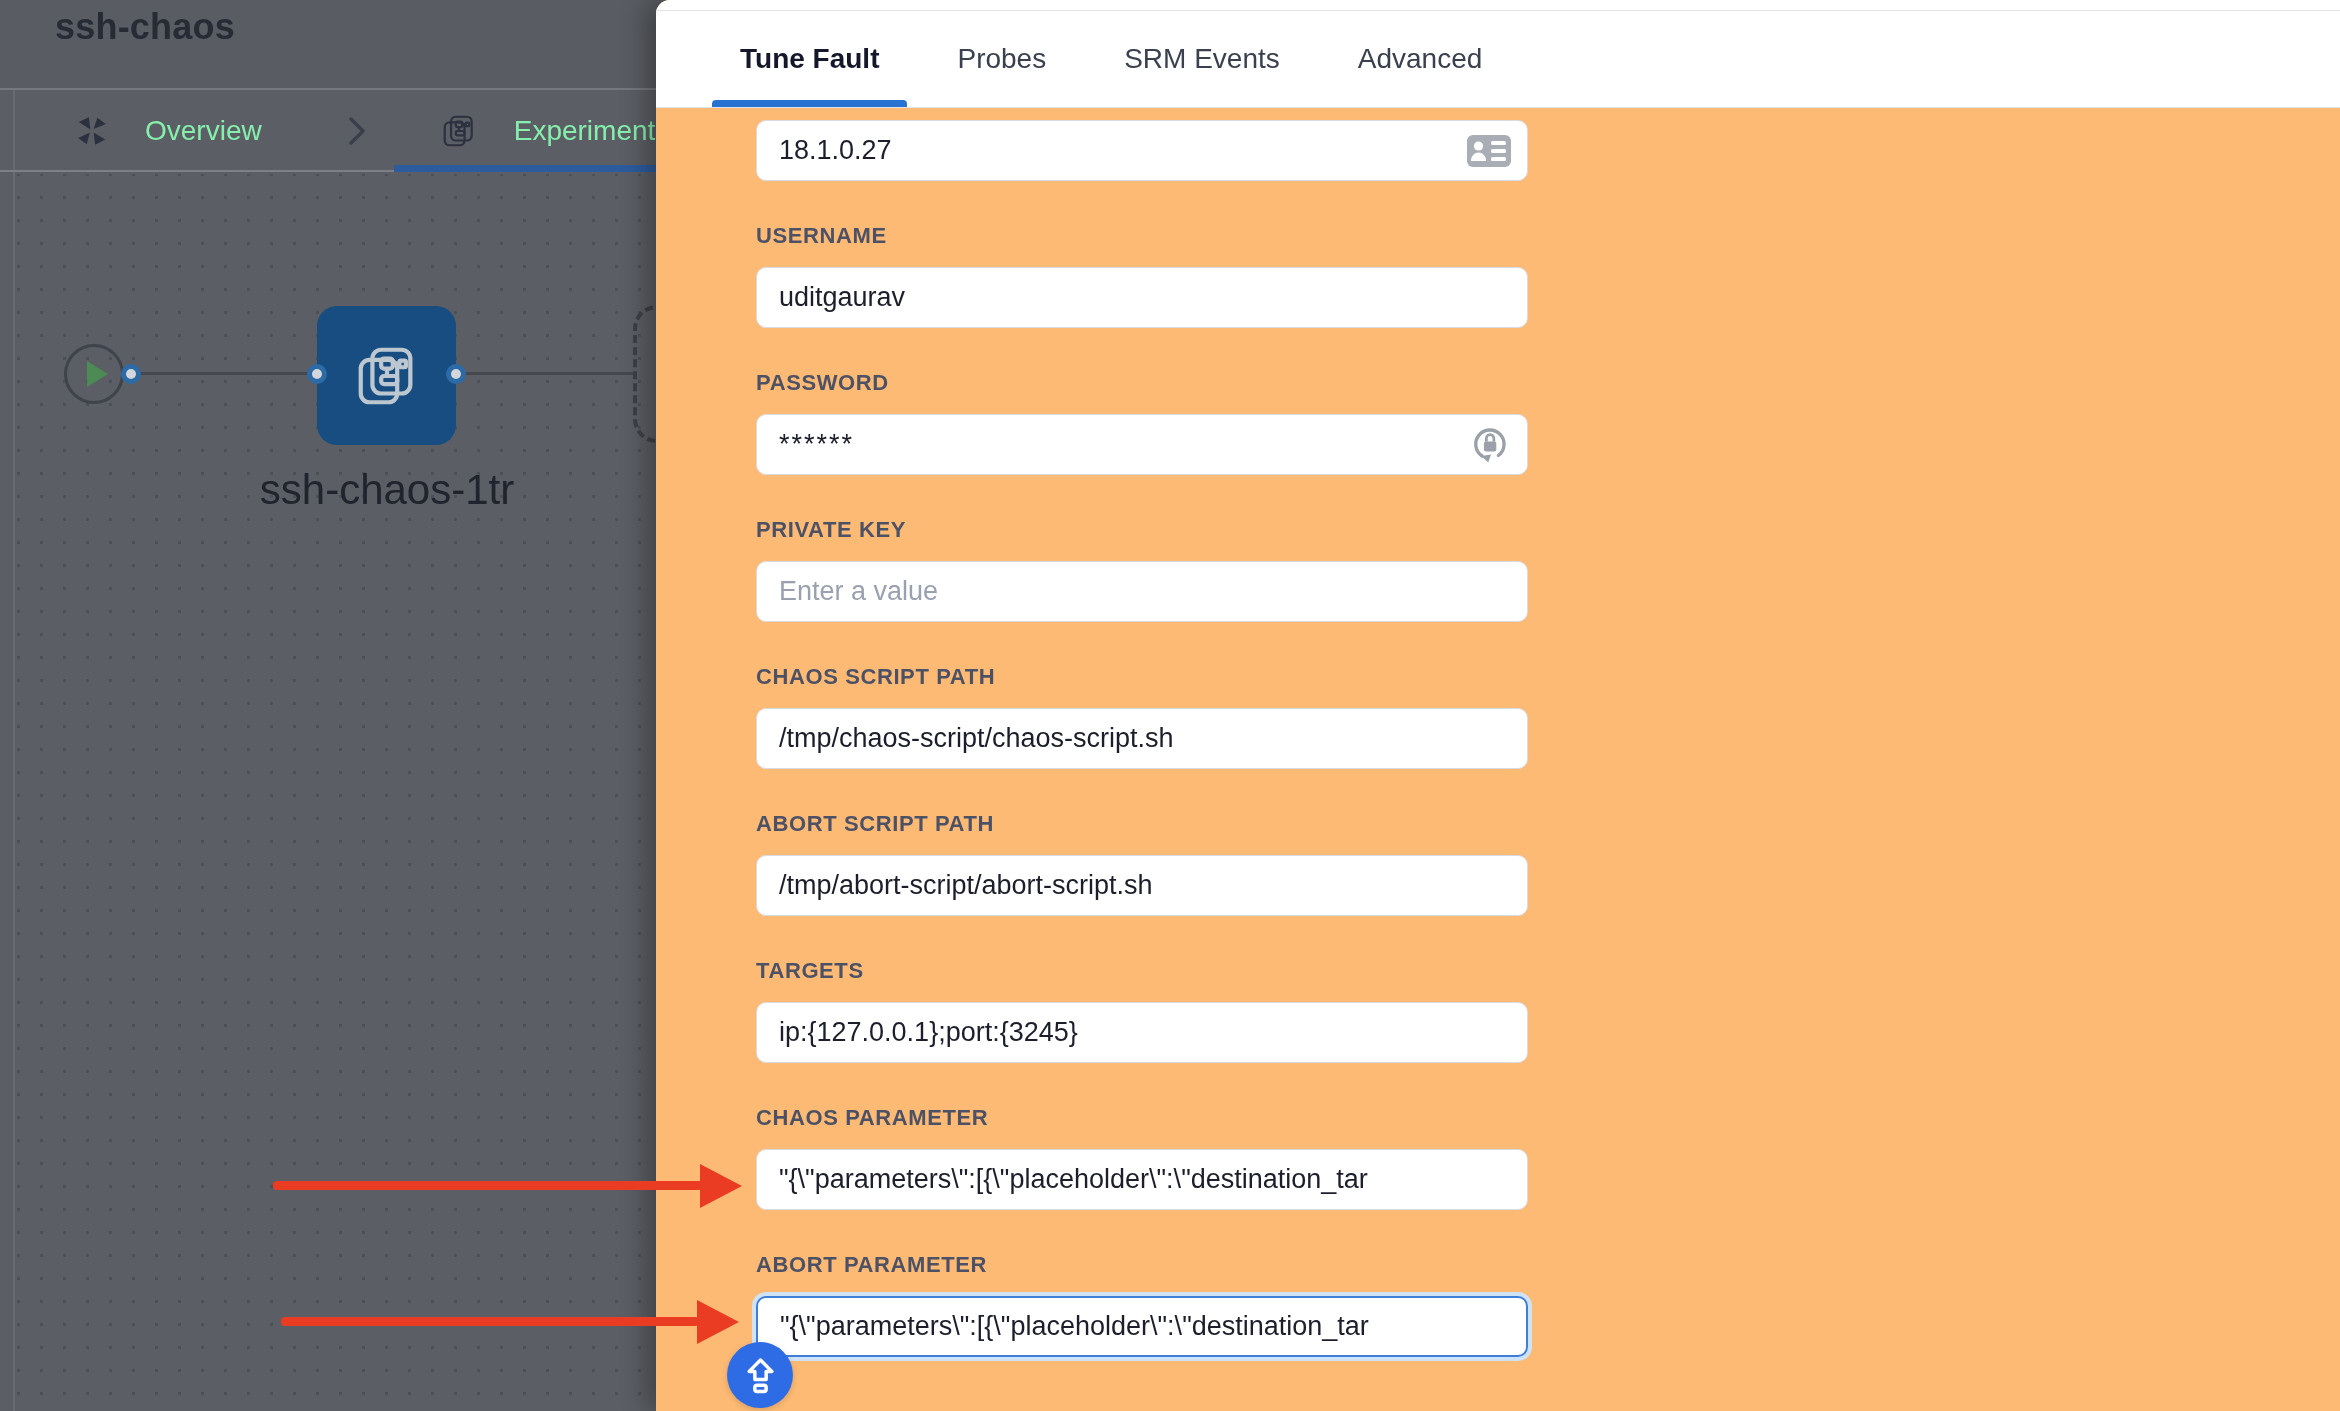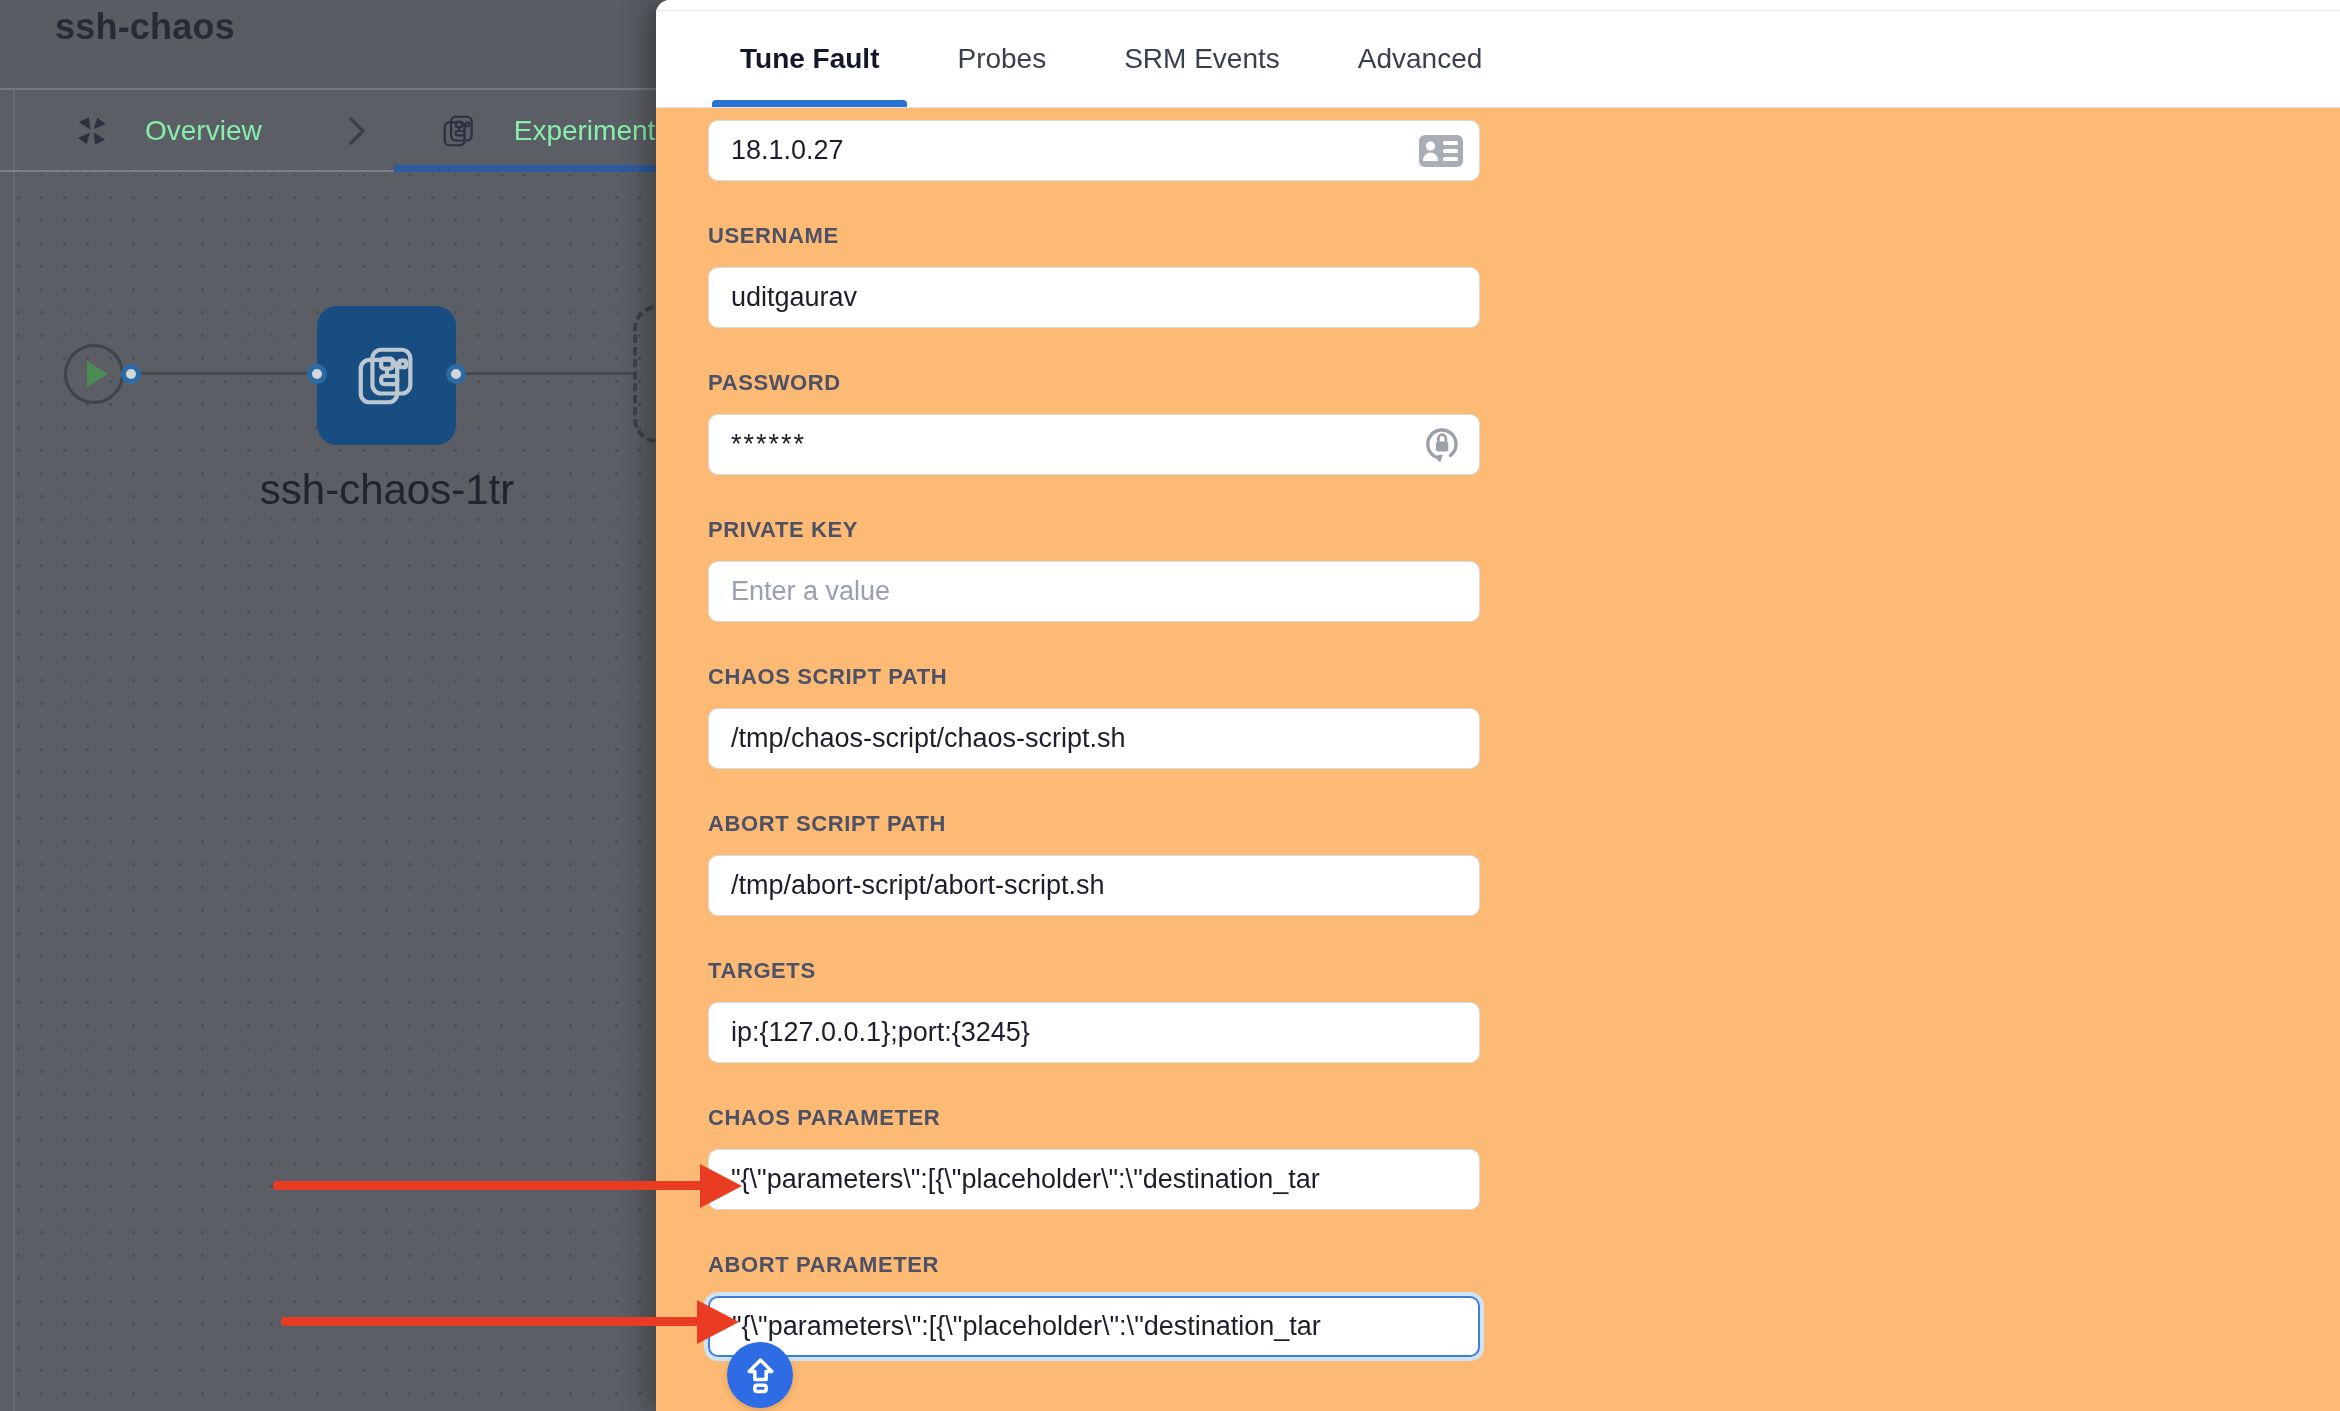--- a/index.html
+++ b/index.html
@@ -63,21 +63,21 @@
     display:flex;align-items:stretch;padding-left:56px;
   }
   .tab{
     position:relative;display:flex;align-items:center;padding:0 28px;margin-right:22px;
     font-size:28px;color:#3b404f;cursor:pointer;white-space:nowrap;
   }
   .tab.active{font-weight:bold;color:#15182a;}
   .tab.active::after{
     content:"";position:absolute;left:0;right:0;bottom:0;height:7px;background:#2873d1;border-radius:4px 4px 0 0;
   }
-  .drawer-body{position:relative;padding:12px 0 0 52px;}
+  .drawer-body{position:relative;padding:12px 0 0 100px;}
   .field-label{
     width:772px;margin-top:44px;margin-bottom:20px;line-height:22px;
     font-size:22px;font-weight:600;letter-spacing:.6px;color:#4d5166;
   }
   .field{position:relative;width:772px;height:61px;}
   .field input{
     width:100%;height:100%;box-sizing:border-box;border:1.5px solid #d9dbe3;border-radius:10px;
     background:#fff;padding:0 22px;font-size:27px;color:#1c1f2b;font-family:inherit;outline:none;
   }
   .field.has-icon input{padding-right:72px;}

